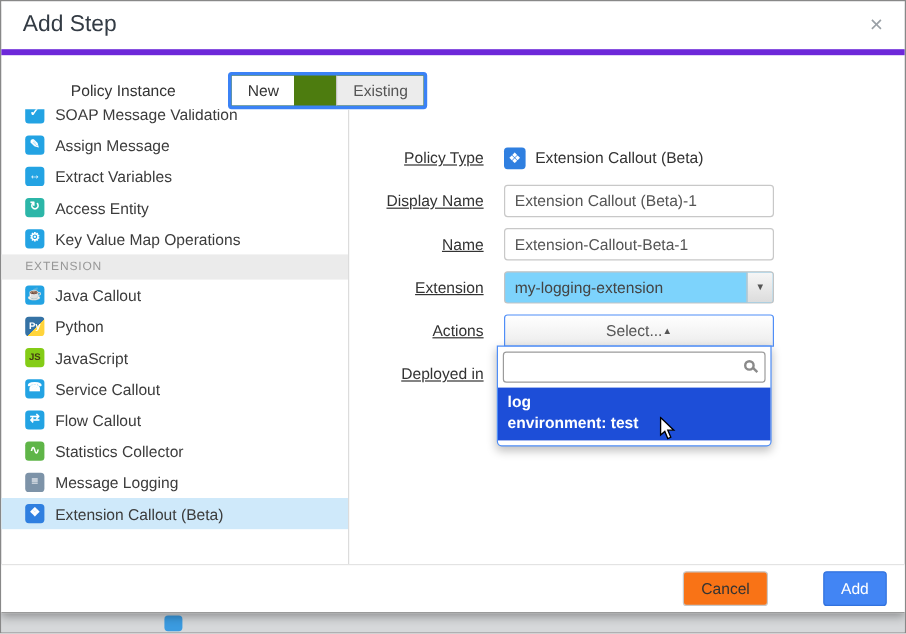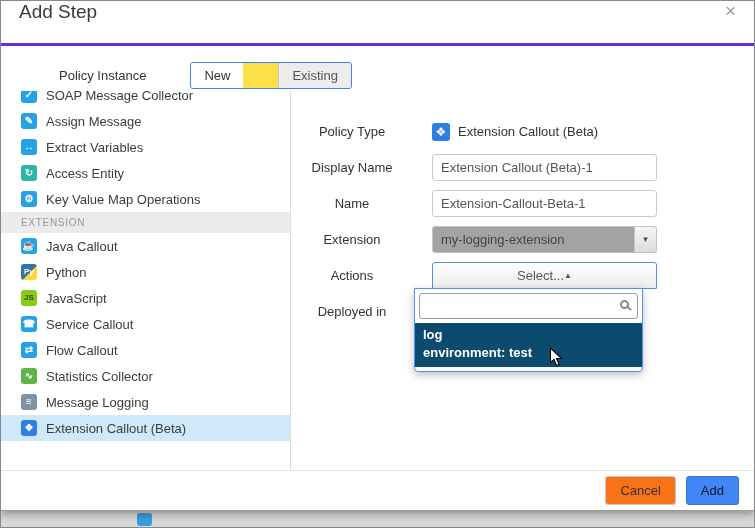--- a/index.html
+++ b/index.html
@@ -7,69 +7,69 @@
   .stage {
     position: relative; width: 755px; height: 528px;
     border: 1px solid #888; background: #d6d8da; overflow: hidden;
   }
   .behind-strip { position:absolute; left:0; right:0; bottom:0; height:17px; background:#d6d8da; }
   .behind-icon { position:absolute; left:136px; bottom:1px; width:15px; height:13px; background:#3b9be0; border-radius:3px; }
   .modal {
     position:absolute; left:0; top:0; right:0; height:510px; background:#fff;
     border-bottom:1px solid #9a9a9a; box-shadow:0 3px 8px rgba(0,0,0,.35);
   }
-  .modal-header { height:45px; border-bottom:3px solid #6d28d9; display:flex; padding:0 18px; }
+  .modal-header { height:45px; border-bottom:5px solid #6d28d9; display:flex; align-items:center; padding:0 18px; }
   .modal-title { font-size:19px; color:#333b44; }
   .close-x { margin-left:auto; color:#9aa0a6; font-size:19px; line-height:1; cursor:pointer; }
 
   .pi-row { display:flex; align-items:center; margin:15px 0 0 58px; height:28px;gap:32px; }
   .pi-label { font-size:13px; color:#333; margin-right:12px; }
-  .toggle { display:inline-flex; border:1px solid #3b82f6; border-radius:3px; overflow:hidden; background:#fde047;text-align:center; }
+  .toggle { display:inline-flex; border:3px solid #3b82f6; border-radius:3px; overflow:hidden; background:#4d7c0f;text-align:center; }
   .toggle .tg { font-size:13px; padding:5px 13px; background:#fff; color:#333; cursor:pointer; }
   .toggle .tg.inactive { background:#ececec; border-left:1px solid #c6c6c6; color:#555;margin-left:35px; }
 
   .policy-list { position:absolute; top:90px; left:0; width:290px; height:381px; border-right:1px solid #dcdcdc; overflow:hidden; }
   .p-item { height:26px; display:flex; align-items:center; padding-left:20px; gap:9px; font-size:13px; color:#3c3c3c; cursor:pointer; white-space:nowrap; }
   .p-item.cut { margin-top:-9px; }
   .p-item.selected { background:#cfe9fa; }
   .sec-hdr { height:21px; background:#ebebeb; color:#979797; font-size:10px; letter-spacing:.7px; display:flex; align-items:center; padding-left:20px; }
   .pic { width:16px; height:16px; border-radius:3px; color:#fff; font-size:10px; line-height:16px;
          display:flex; align-items:center; justify-content:center; flex:0 0 16px; font-weight:bold; }
   .c-blue { background:#23a3e3; } .c-teal { background:#2cb6a8; } .c-green { background:#5fb548; }
   .c-slate { background:#7d93a8; } .c-js { background:#84cc16; color:#443d11; font-size:8px; }
   .c-py { background:linear-gradient(135deg,#3572a5 55%, #ffd43b 55%); font-size:8px; }
   .c-ext { background:#2f7fe0; }
 
   .form { position:absolute; left:300px; top:117px; width:450px; }
   .frow { display:flex; margin-bottom:9px; min-height:27px; position:relative; }
-  .flabel { flex:0 0 102px; text-align:center; margin-right:29px; font-size:13px; color:#333; line-height:27px; }
+  .flabel { flex:0 0 102px; text-align:right; margin-right:17px; font-size:13px; color:#333; line-height:27px;text-decoration:underline; }
   .tinput { width:225px; height:27px; border:1px solid #c8c8c8; border-radius:3px; padding:0 8px; font-size:13px; color:#555; font-family:"Liberation Sans",sans-serif; background:#fff; }
   .ptype { display:flex; align-items:center; gap:8px; font-size:13px; color:#333; }
   .pic-lg { width:18px; height:18px; border-radius:3px; color:#fff; font-size:12px; display:flex; align-items:center; justify-content:center; }
 
-  .sel { width:225px; height:27px; border:1px solid #c4c4c4; border-radius:3px; display:flex; align-items:center; justify-content:space-between; background:#a3a3a3; overflow:hidden; cursor:pointer; }
+  .sel { width:225px; height:27px; border:1px solid #c4c4c4; border-radius:3px; display:flex; align-items:center; justify-content:space-between; background:#7dd3fc; overflow:hidden; cursor:pointer; }
   .sel-text { padding:0 8px; font-size:13px; color:#444; }
   .sel-btn { width:22px; align-self:stretch; background:linear-gradient(#f6f6f6,#dcdcdc); border-left:1px solid #c4c4c4; display:flex; align-items:center; justify-content:center; font-size:8px; color:#555; }
 
   .sel2-closed { width:225px; height:27px; border:1px solid #4f8ef7; border-radius:3px 3px 0 0; background:linear-gradient(#fff,#ececec); display:flex; align-items:center; justify-content:center; padding:0 8px; font-size:13px; color:#555; cursor:pointer; }
   .s2-arrow { font-size:8px; color:#555; }
   .sel2-panel { position:absolute; left:113px; top:26px; width:229px; background:#fff; border:1px solid #4f8ef7; border-radius:0 0 4px 4px; box-shadow:0 3px 8px rgba(0,0,0,.25); z-index:5; padding-bottom:4px; }
   .s2-search { position:relative; margin:4px; }
   .s2-search input { width:100%; height:26px; border:1px solid #9b9b9b; border-radius:3px; padding:0 26px 0 7px; font-size:13px; font-family:"Liberation Sans",sans-serif; color:#333; }
   .mag { position:absolute; right:9px; top:7px; width:9px; height:9px; border:2px solid #8a8a8a; border-radius:50%; }
   .mag::after { content:""; position:absolute; width:6px; height:2px; background:#8a8a8a; transform:rotate(45deg); right:-5px; bottom:-2px; }
   .s2-opts { margin-top:1px; }
-  .opt { background:#0c4a6e; color:#fff; padding:3px 8px 5px 8px; cursor:pointer; }
+  .opt { background:#1d4ed8; color:#fff; padding:3px 8px 5px 8px; cursor:pointer; }
   .opt-title { font-size:13px; font-weight:bold; line-height:18px; }
   .opt-sub { font-size:13px; font-weight:bold; line-height:18px; }
 
   .modal-footer { position:absolute; left:0; right:0; bottom:0; height:40px; border-top:1px solid #e3e3e3; background:#fff; display:flex; align-items:center; justify-content:flex-end; gap:10px; padding:0 15px; }
   .btn { height:29px; padding:0 14px; font-size:13px; border-radius:3px; cursor:pointer; font-family:"Liberation Sans",sans-serif; }
   .btn-cancel { background:#f97316; border:1px solid #c8c8c8; color:#333; }
-  .btn-add { background:#4285f4; border:1px solid #3272dd; color:#0f172a; }
+  .btn-add { background:#4285f4; border:1px solid #3272dd; color:#ffffff;margin-left:36px; }
 
   .cursor { position:absolute; left:548px; top:346px; z-index:9; pointer-events:none; }
 </style>
 </head>
 <body>
 
 <div class="stage">
   <div class="behind-strip">
     <div class="behind-icon"></div>
   </div>
@@ -85,21 +85,21 @@
       <span class="pi-label">Policy Instance</span>
       <span class="toggle">
         <span class="tg">New</span>
         <span class="tg inactive">Existing</span>
       </span>
     </div>
 
     <div class="policy-list">
       <div class="p-item cut">
         <span class="pic c-blue">✓</span>
-        <span>SOAP Message Collector</span>
+        <span>SOAP Message Validation</span>
       </div>
       <div class="p-item">
         <span class="pic c-blue">✎</span>
         <span>Assign Message</span>
       </div>
       <div class="p-item">
         <span class="pic c-blue">↔</span>
         <span>Extract Variables</span>
       </div>
       <div class="p-item">

